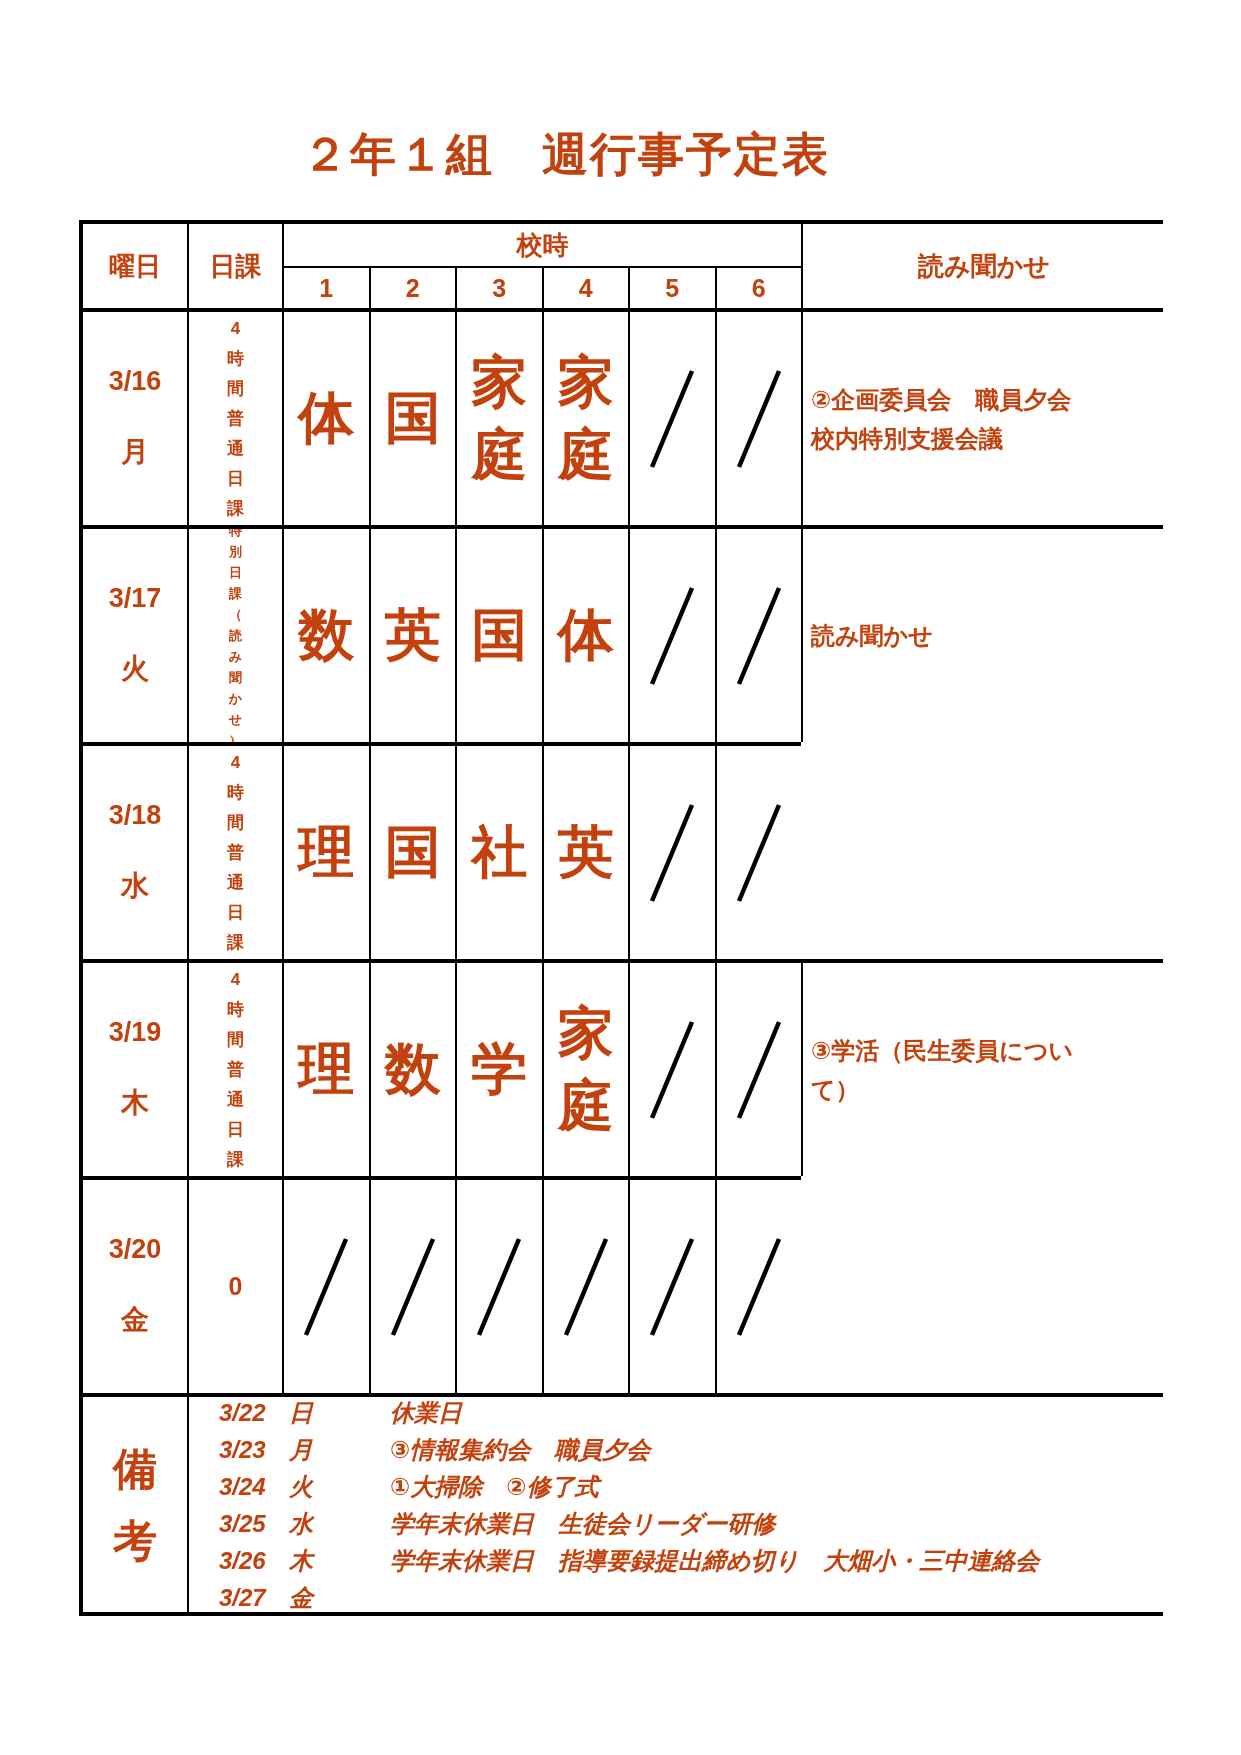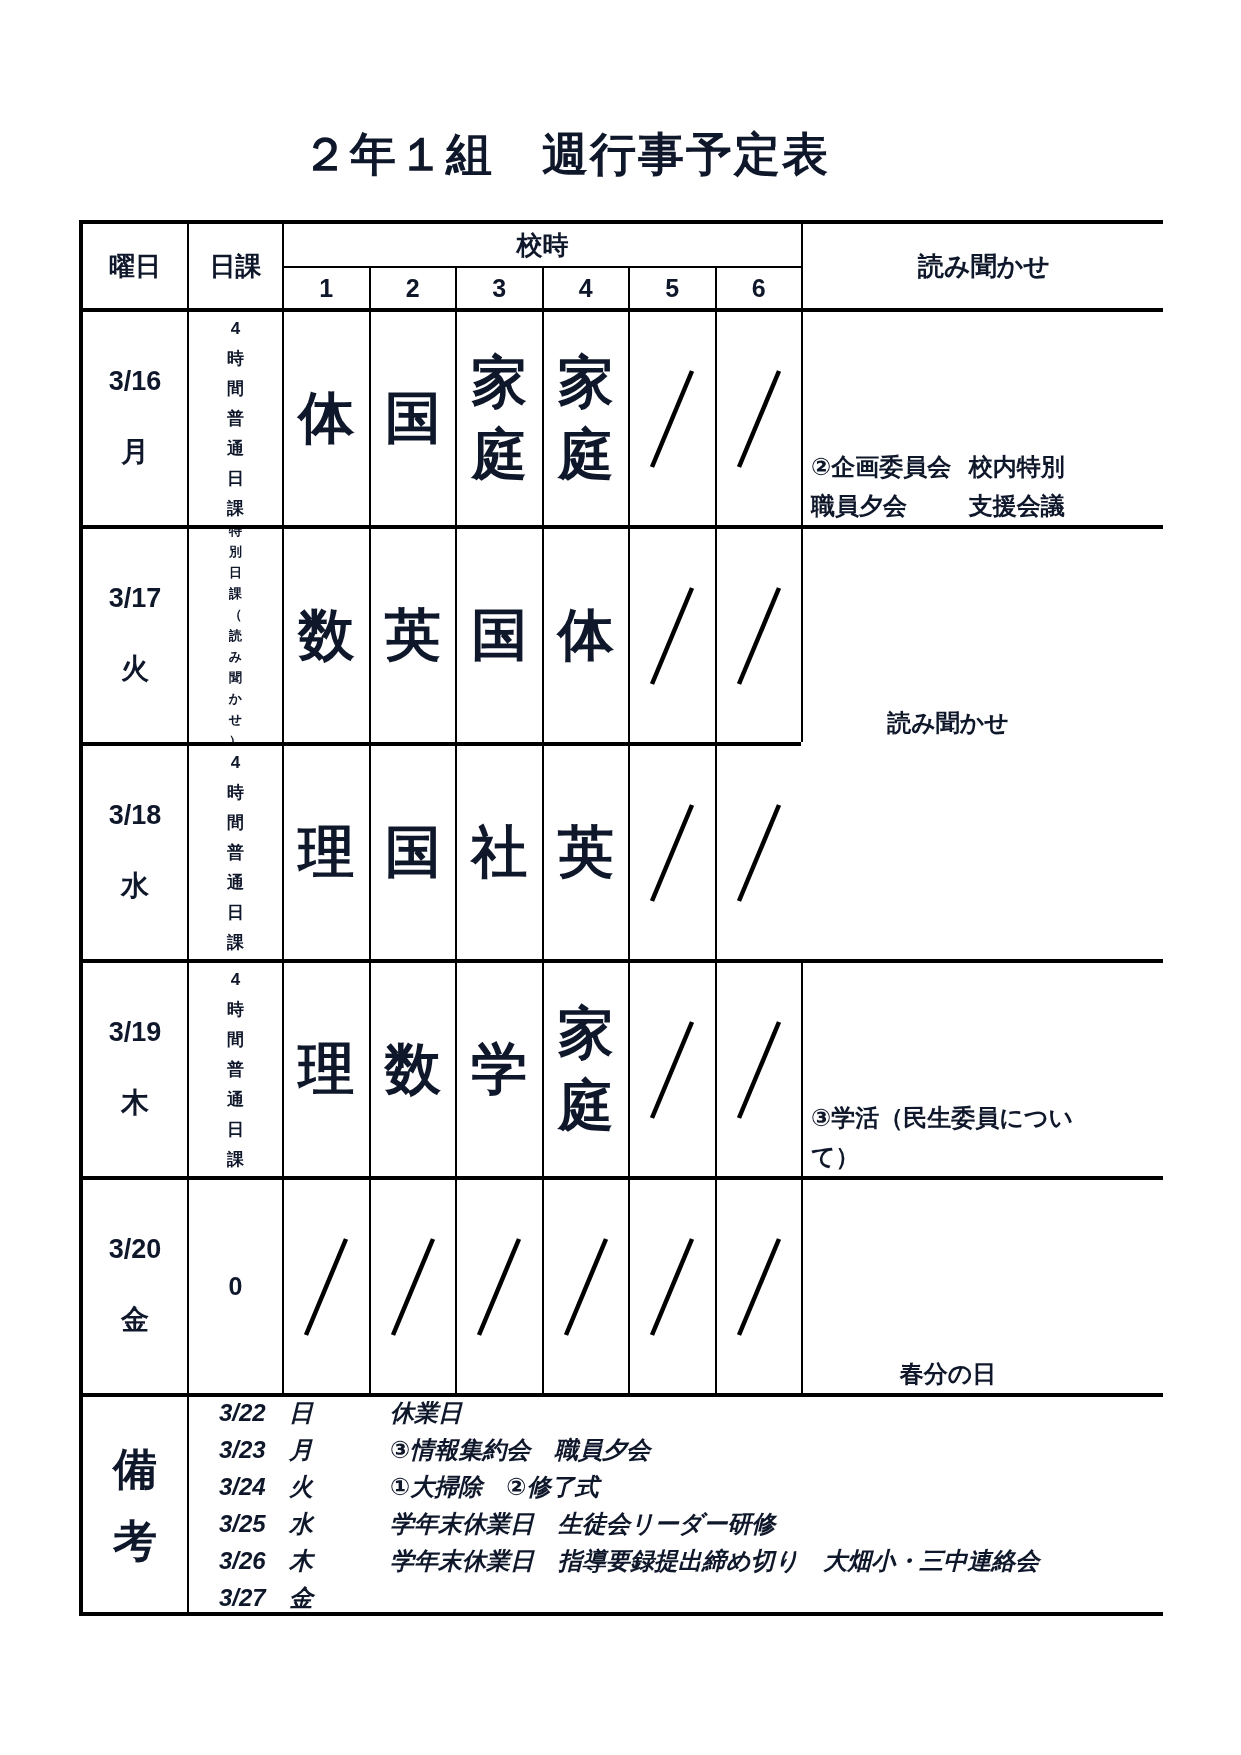--- a/index.html
+++ b/index.html
@@ -1,21 +1,21 @@
 <!DOCTYPE html>
 <html><head>
 <meta charset="utf-8">
 <style>
   html,body{margin:0;padding:0;background:#fff;}
   .page{
     position:relative;
     width:1163px;height:1755px;
     background:#ffffff;
     font-family:"Liberation Sans","DejaVu Sans",sans-serif;
-    color:#0f172a;
+    color:#c2410c;
     overflow:hidden;
   }
   .title{
     position:absolute;
     top:124px;left:0;width:1132px;
     text-align:center;
     font-size:46px;font-weight:bold;
     letter-spacing:2px;
     white-space:pre;
   }
@@ -55,22 +55,22 @@
   .nikka-plain{font-size:25px;font-weight:bold;white-space:normal;line-height:normal;}
   .subj{
     font-size:56px;font-weight:bold;
     line-height:1.3;
     text-align:center;
     word-break:break-all;
   }
   .slash{width:52px;height:108px;display:block;}
   .slash line{stroke:#000;stroke-width:4.5;}
   .events{
-    flex-direction:row;
-    align-items:flex-end;justify-content:center;
+    flex-direction:column;
+    align-items:flex-start;justify-content:center;
     padding:0 80px 0 8px;
     font-size:24px;font-weight:bold;
     line-height:39px;
   }
   .events p{margin:0;}
   .biko-label{
     font-size:44px;font-weight:bold;
     line-height:72px;
     white-space:pre-line;
     text-align:center;
@@ -254,23 +254,20 @@
     <div class="c th" style="grid-area:7/7">
         <svg class="slash" viewBox="0 0 52 108">
           <line x1="6" y1="102" x2="46" y2="6"></line>
         </svg>
       </div>
     <div class="c th" style="grid-area:7/8">
         <svg class="slash" viewBox="0 0 52 108">
           <line x1="6" y1="102" x2="46" y2="6"></line>
         </svg>
       </div>
-    <div class="c th events" style="grid-area:7/9">
-      <p>春分の日</p>
-    </div>
 
     <div class="c nl th biko-label" style="grid-area:8/1">備
 考</div>
     <div class="c th notes" style="grid-area:8/2/9/10">
       <div class="note-line">
         <span class="n-date">3/22</span>
         <span class="n-day">日</span>
         <span class="n-text">休業日</span>
       </div>
       <div class="note-line">

